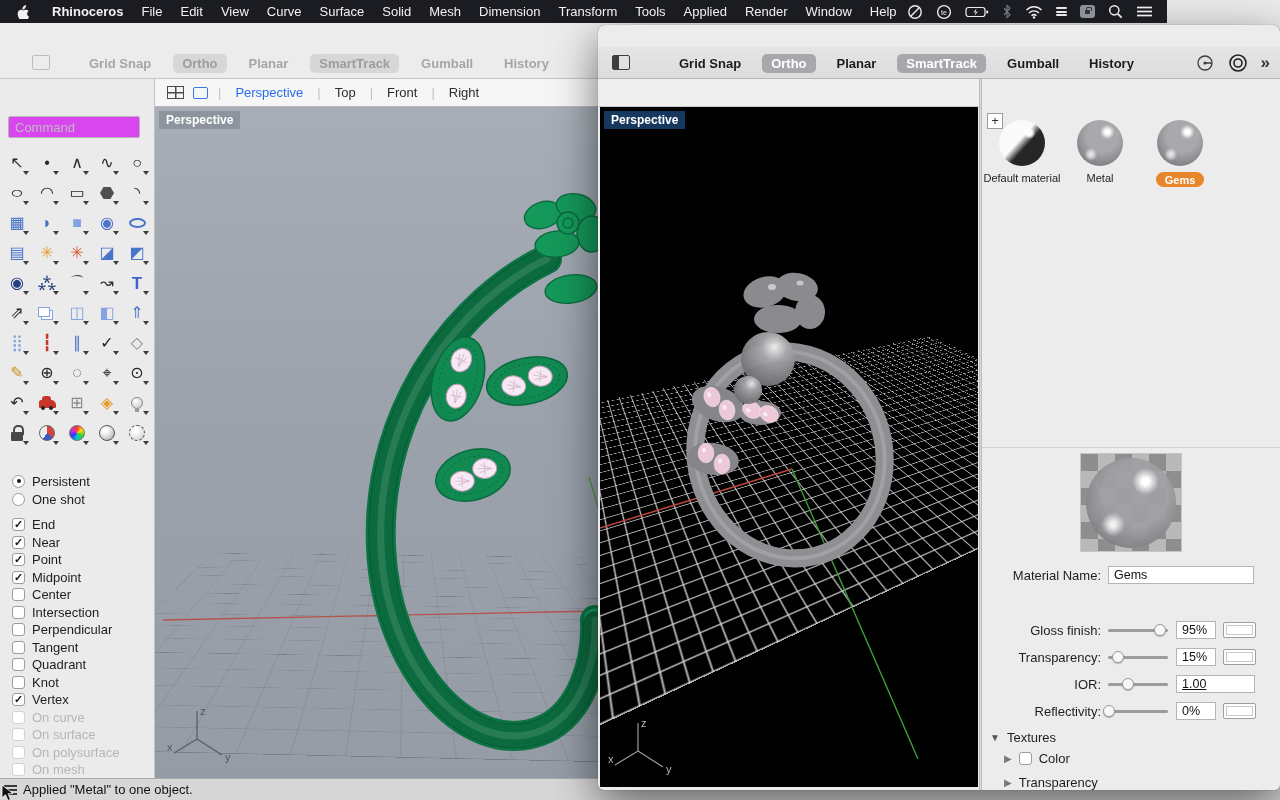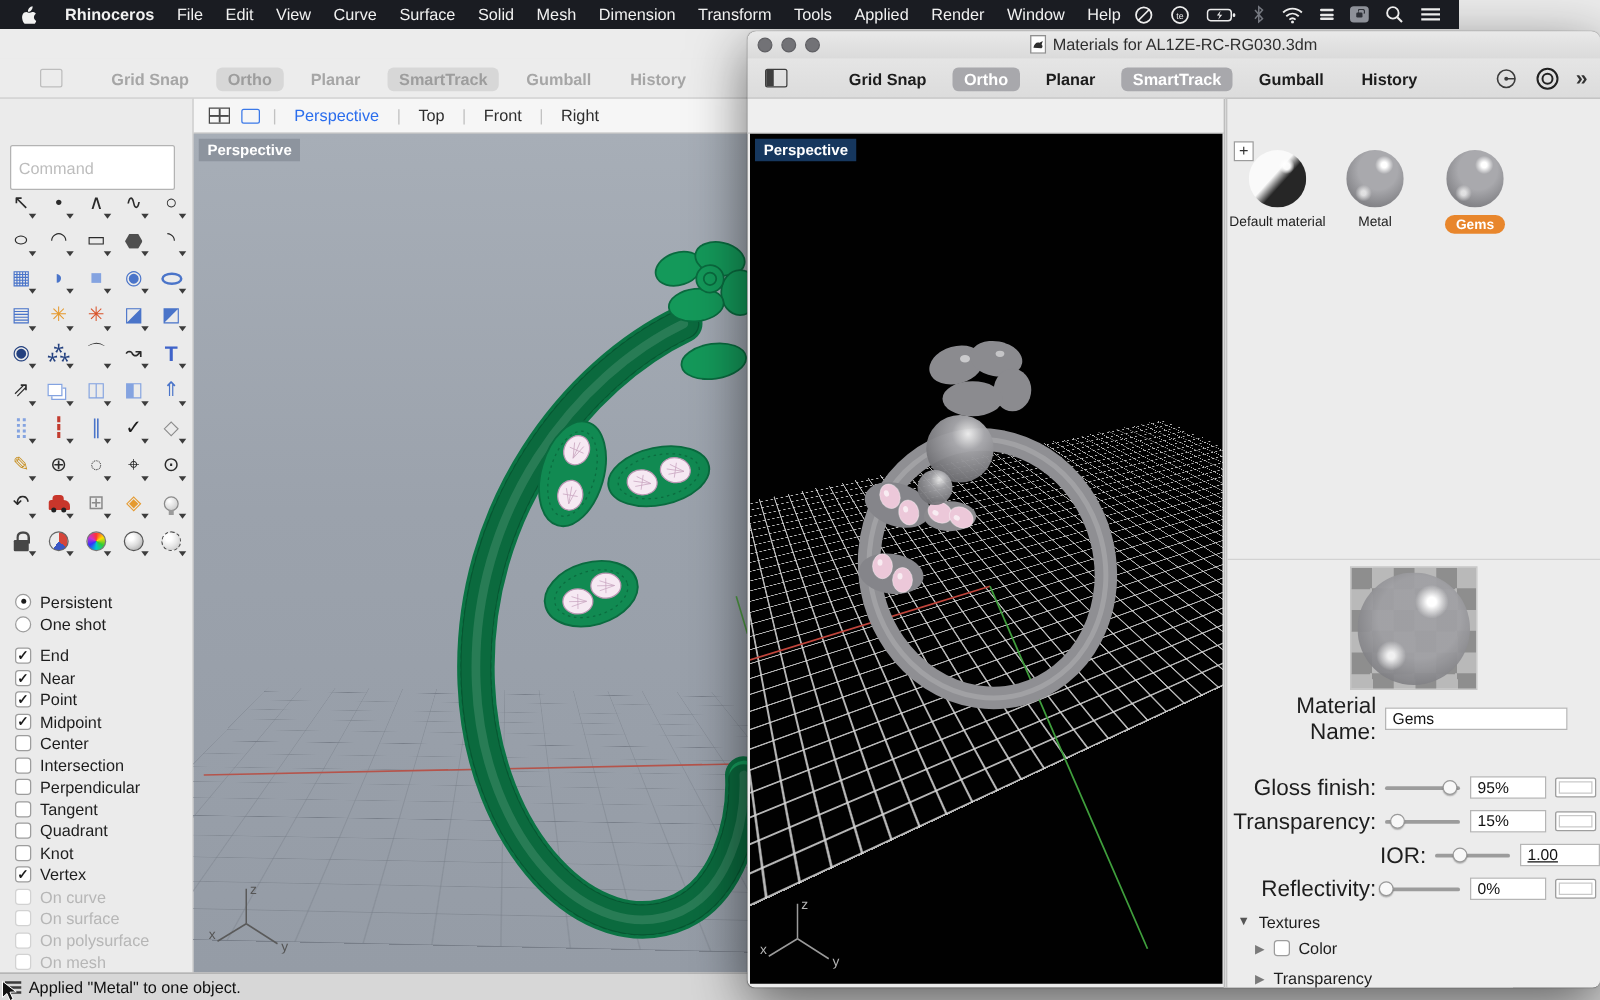--- a/index.html
+++ b/index.html
@@ -25,21 +25,21 @@
 #mw-toolbar{position:absolute;left:0;top:47px;width:1280px;height:32px;background:#ececec;border-bottom:1px solid #c6c6c6;z-index:1}
 .sbtoggle{position:absolute;left:32px;top:8px;width:18px;height:15px;border:1.5px solid #bdbdbd;border-radius:2px}
 .tb-row{position:absolute;left:80px;top:5px;display:flex;align-items:center;gap:13px;height:22px}
 .tbtn{font-size:13px;font-weight:700;padding:2px 9px;border-radius:5px;white-space:nowrap}
 .tbtn.dim{color:#a6a6a6}
 .tbtn.pill.dim{background:#d7d7d7;color:#9d9d9d}
 .tbtn.lit{color:#1c1c1c}
 .tbtn.pill.lit{background:#a8a8ac;color:#fff}
 
 #sidebar{position:absolute;left:0;top:79px;width:155px;height:699px;background:#ebebeb;border-right:1px solid #c2c2c2;z-index:1}
-#cmd{position:absolute;left:8px;top:37px;width:132px;height:36px;border:1px solid #b3b3b3;border-radius:2px;background:#ffffff;font-size:13px;padding:0 6px;color:#333;font-family:"Liberation Sans",sans-serif}
+#cmd{position:absolute;left:8px;top:37px;width:132px;height:22px;border:1px solid #b3b3b3;border-radius:2px;background:#d946ef;font-size:13px;padding:0 6px;color:#333;font-family:"Liberation Sans",sans-serif}
 #cmd::placeholder{color:#bdbdbd}
 #tools{position:absolute;left:2px;top:69px;width:150px;display:grid;grid-template-columns:repeat(5,30px);grid-auto-rows:30px}
 .tool{position:relative;display:flex;align-items:center;justify-content:center}
 .tool:after{content:"";position:absolute;right:3px;bottom:3px;border-left:3px solid transparent;border-right:3px solid transparent;border-top:4px solid #3c3c3c}
 .tg{font-size:16px;line-height:1;display:inline-block}
 .st-bold{font-weight:700;font-size:17px}
 .st-ellipse{transform:scaleX(1.4)}
 .sh-hex{width:14px;height:12px;background:#4f4f4f;clip-path:polygon(25% 0,75% 0,100% 50%,75% 100%,25% 100%,0 50%)}
 .sh-ring{width:17px;height:10px;border:2.5px solid #4a74c9;border-radius:50%}
 .sh-copy{width:12px;height:10px;border:1.5px solid #84a3e0;background:#fff;box-shadow:3px 3px 0 -1px #fff,3px 3px 0 0 #84a3e0;margin:-3px 3px 0 -3px}
@@ -105,27 +105,27 @@
 .matitem{position:absolute;top:41px;width:78px;text-align:center}
 .msphere{width:46px;height:46px;border-radius:50%;margin:0 auto}
 .ap-checker-bw{background:radial-gradient(circle at 66% 28%,rgba(255,255,255,.95) 0 6%,rgba(255,255,255,0) 14%),linear-gradient(132deg,#fafafa 44%,#262626 58%)}
 .ap-gray-sphere{background:radial-gradient(circle at 66% 26%,#fff 0 5%,rgba(255,255,255,0) 16%),radial-gradient(circle at 30% 75%,rgba(255,255,255,.7) 0 4%,rgba(255,255,255,0) 14%),radial-gradient(circle at 55% 35%,#a9a9ad 0 40%,#88888c 70%,#6c6c70 100%)}
 .mlabel{display:inline-block;font-size:11px;color:#1e1e1e;margin-top:6px;white-space:nowrap}
 .mlabel.sel{background:#e8862c;color:#fff;border-radius:9px;padding:1.5px 9px;font-weight:700}
 #panel-div2{position:absolute;left:0;top:368px;width:100%;height:1px;background:#d2d2d2}
 #preview{position:absolute;left:98px;top:374px;width:102px;height:99px;border:1px solid #c6c6c6;background:repeating-conic-gradient(#b9b9b9 0 90deg,#8e8e8e 0 180deg) 0 0/34px 34px}
 #preview:after{content:"";position:absolute;left:5px;top:4px;width:90px;height:90px;border-radius:50%;background:radial-gradient(circle at 66% 26%,#fff 0 4%,rgba(255,255,255,0) 15%),radial-gradient(circle at 30% 74%,rgba(255,255,255,.85) 0 3%,rgba(255,255,255,0) 13%),radial-gradient(circle at 55% 40%,rgba(160,160,164,.93) 0 45%,rgba(128,128,132,.92) 75%,rgba(112,112,116,.94) 100%)}
 .frow{position:absolute;left:0;width:100%;height:20px;display:flex;align-items:center}
-.flabel{width:126px;text-align:right;font-size:18px;color:#1e1e1e;flex:none;padding-right:7px}
+.flabel{width:126px;text-align:right;font-size:13px;color:#1e1e1e;flex:none;padding-right:7px}
 .ftext{height:18px;border:1px solid #b5b5b5;background:#fff;font-size:12.5px;padding:0 5px;color:#111;font-family:"Liberation Sans",sans-serif}
 #matname{width:146px}
 .cswatch{width:38px;height:17px;background:#fff;border:1px solid #9e9e9e;border-radius:2px;box-shadow:inset 0 0 0 2px #fff,inset 0 0 0 3px #c9c9c9}
 .track{position:relative;width:60px;height:3px;background:#9c9c9c;border-radius:2px;flex:none}
 .knob{position:absolute;top:-5px;width:12px;height:12px;border-radius:50%;background:#f8f8f8;border:1px solid #9a9a9a;box-shadow:0 1px 1px rgba(0,0,0,.25)}
-.vbox{margin-left:8px;width:61px}
+.vbox{margin-left:8px;width:40px}
 .vbox.wide{width:79px}
 .fswatch{margin-left:7px;width:33px;height:16px;background:#fff;border:1px solid #9e9e9e;border-radius:2px;box-shadow:inset 0 0 0 2px #fff,inset 0 0 0 3px #c9c9c9}
 .trow{position:absolute;display:flex;align-items:center;gap:7px;font-size:13px;color:#1e1e1e}
 .tri{font-size:10px;color:#555}
 .cursor{position:absolute;left:1px;top:784px;z-index:70}
 [data-interactable]{cursor:default}
 </style>
 </head>
 <body>
 
@@ -548,32 +548,20 @@
   <div id="statusbar" data-interactable="false">
     <span class="hamb" data-interactable="true">
         <i></i>
         <i></i>
         <i></i>
       </span>
     <span data-interactable="false">Applied "Metal" to one object.</span>
   </div>
 
   <div id="win2" data-interactable="false">
-    <div id="w2-titlebar" data-interactable="false">
-      <span class="tl2" style="left:8px" data-interactable="true"></span>
-      <span class="tl2" style="left:27px" data-interactable="true"></span>
-      <span class="tl2" style="left:46px" data-interactable="true"></span>
-      <span id="w2-title" data-interactable="false">
-        <svg width="13" height="15" viewBox="0 0 12 14" data-interactable="false">
-            <rect x="0.5" y="0.5" width="11" height="13" fill="#fdfdfd" stroke="#8f8f8f"></rect>
-            <path d="M2.5 9.5 C3 6.5 5 5 7 5.8 L9.5 4.5 L8.6 7 C9.6 8 9.4 9 8.5 9.8 Z" fill="#2e2e2e"></path>
-          </svg>
-        <span>Materials for AL1ZE-RC-RG030.3dm</span>
-      </span>
-    </div>
     <div id="w2-toolbar" data-interactable="false">
       <span class="sbtoggle2" data-interactable="true"></span>
       <div id="w2-tools" data-interactable="false">
           <span class="tbtn lit" data-interactable="true">Grid Snap</span>
           <span class="tbtn pill lit" data-interactable="true">Ortho</span>
           <span class="tbtn lit" data-interactable="true">Planar</span>
           <span class="tbtn pill lit" data-interactable="true">SmartTrack</span>
           <span class="tbtn lit" data-interactable="true">Gumball</span>
           <span class="tbtn lit" data-interactable="true">History</span>
         </div>
@@ -670,21 +658,21 @@
             <span class="fswatch" data-interactable="true"></span>
           </div>
           <div class="frow" data-interactable="false" style="top: 568px;">
             <span class="flabel" data-interactable="false">Transparency:</span>
             <span class="track" data-interactable="true">
               <span class="knob" data-interactable="true" style="left: calc(16% - 6px);"></span>
             </span>
             <span class="ftext vbox" data-interactable="true" style="line-height: 16px;">15%</span>
             <span class="fswatch" data-interactable="true"></span>
           </div>
-          <div class="frow" data-interactable="false" style="top: 595px; padding-left: 40px;">
+          <div class="frow" data-interactable="false" style="top: 595px;">
             <span class="flabel" data-interactable="false">IOR:</span>
             <span class="track" data-interactable="true">
               <span class="knob" data-interactable="true" style="left: calc(34% - 6px);"></span>
             </span>
             <span class="ftext vbox wide" data-interactable="true" style="line-height: 16px; text-decoration: underline;">1.00</span>
           </div>
           <div class="frow" data-interactable="false" style="top: 622px;">
             <span class="flabel" data-interactable="false">Reflectivity:</span>
             <span class="track" data-interactable="true">
               <span class="knob" data-interactable="true" style="left: calc(2% - 6px);"></span>

